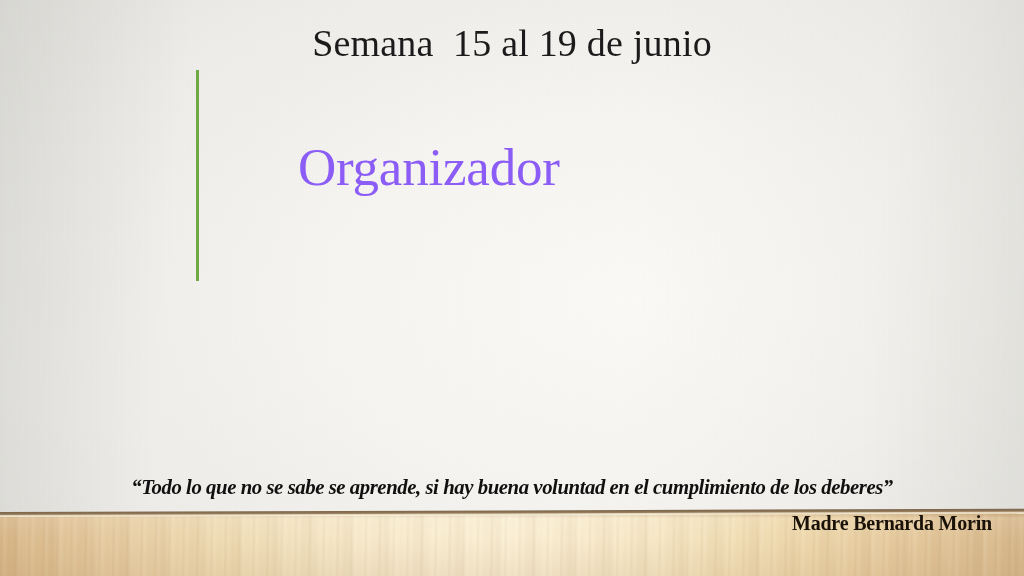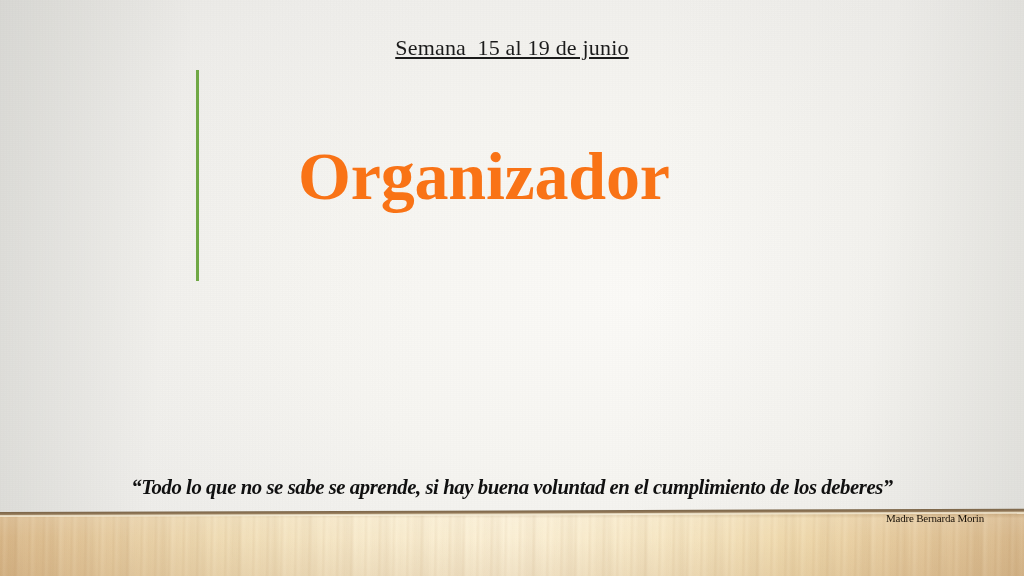--- a/index.html
+++ b/index.html
@@ -131,50 +131,49 @@
     height: 2px;
     background: rgba(255,250,233,0.65);
     transform: rotate(-0.18deg);
     transform-origin: left center;
   }
 
   
   .subtitle {
     position: absolute;
     left: 0;
-    top: 36px;
+    top: 24px;
     width: 1024px;
     text-align: center;
-    font-size: 22px;
+    font-size: 38px;
     line-height: 1.05;
     color: #1b1b1b;
     letter-spacing: .2px;
     white-space: pre;
-    text-decoration: underline;
   }
 
   .accent-bar {
     position: absolute;
     left: 196px;
     top: 70px;
     width: 3px;
     height: 211px;
     background: #70a845;
   }
 
   .title {
     position: absolute;
     left: 298px;
     top: 138px;
     width: 620px;
-    font-size: 68px;
+    font-size: 53px;
     line-height: 1.12;
-    color: #f97316;
+    color: #8b5cf6;
     letter-spacing: -0.2px;
-    font-weight: 700;
+    font-weight: 400;
   }
   .title-line { display: block; white-space: pre; }
 
   .quote {
     position: absolute;
     left: 0;
     top: 475px;
     width: 1024px;
     text-align: center;
     font-size: 21.5px;
@@ -182,24 +181,24 @@
     font-style: italic;
     color: #101010;
     letter-spacing: -0.45px;
     transform: scaleX(0.965);
     transform-origin: center center;
     white-space: nowrap;
   }
 
   .attribution {
     position: absolute;
-    right: 40px;
+    right: 32px;
     top: 512px;
-    font-size: 11px;
-    font-weight: 400;
+    font-size: 20px;
+    font-weight: 700;
     color: #1a1208;
     letter-spacing: -0.2px;
     white-space: nowrap;
   }
 </style>
 </head>
 <body>
 
 <div id="slide">
 

